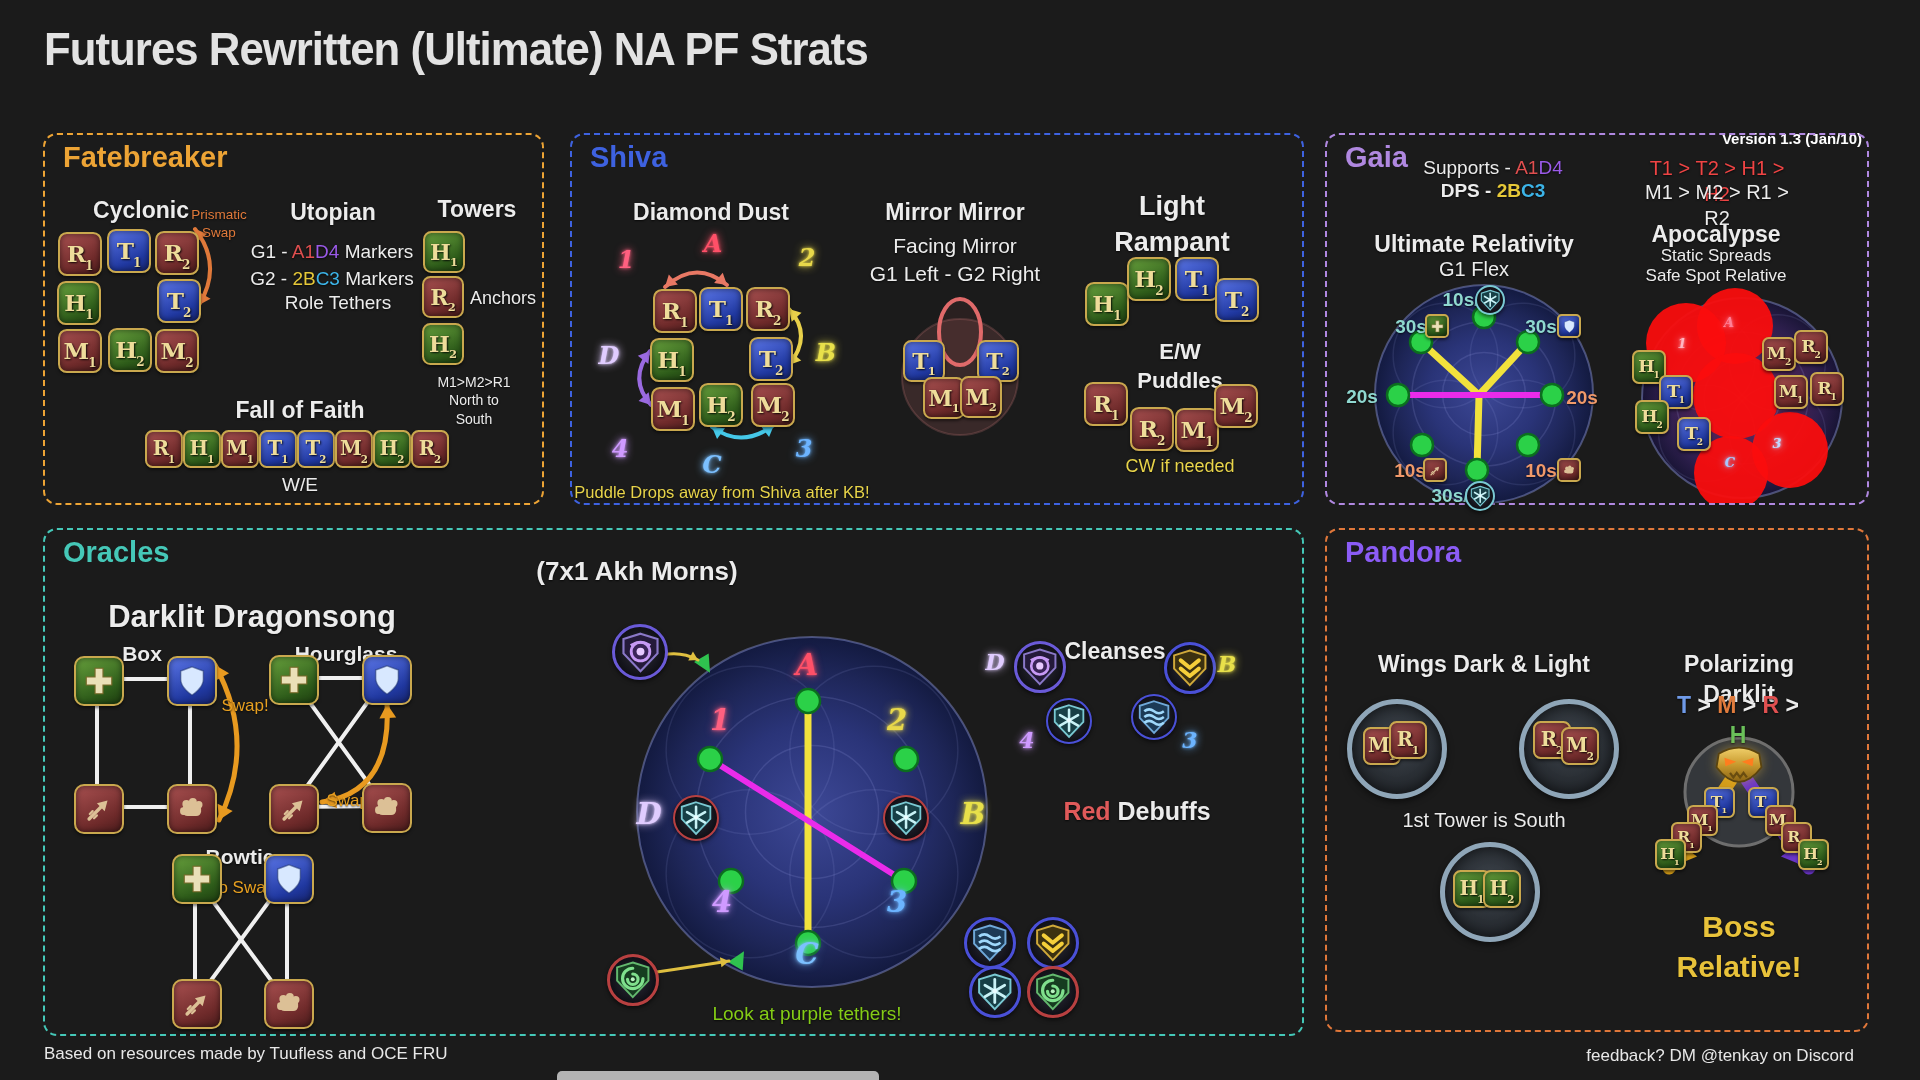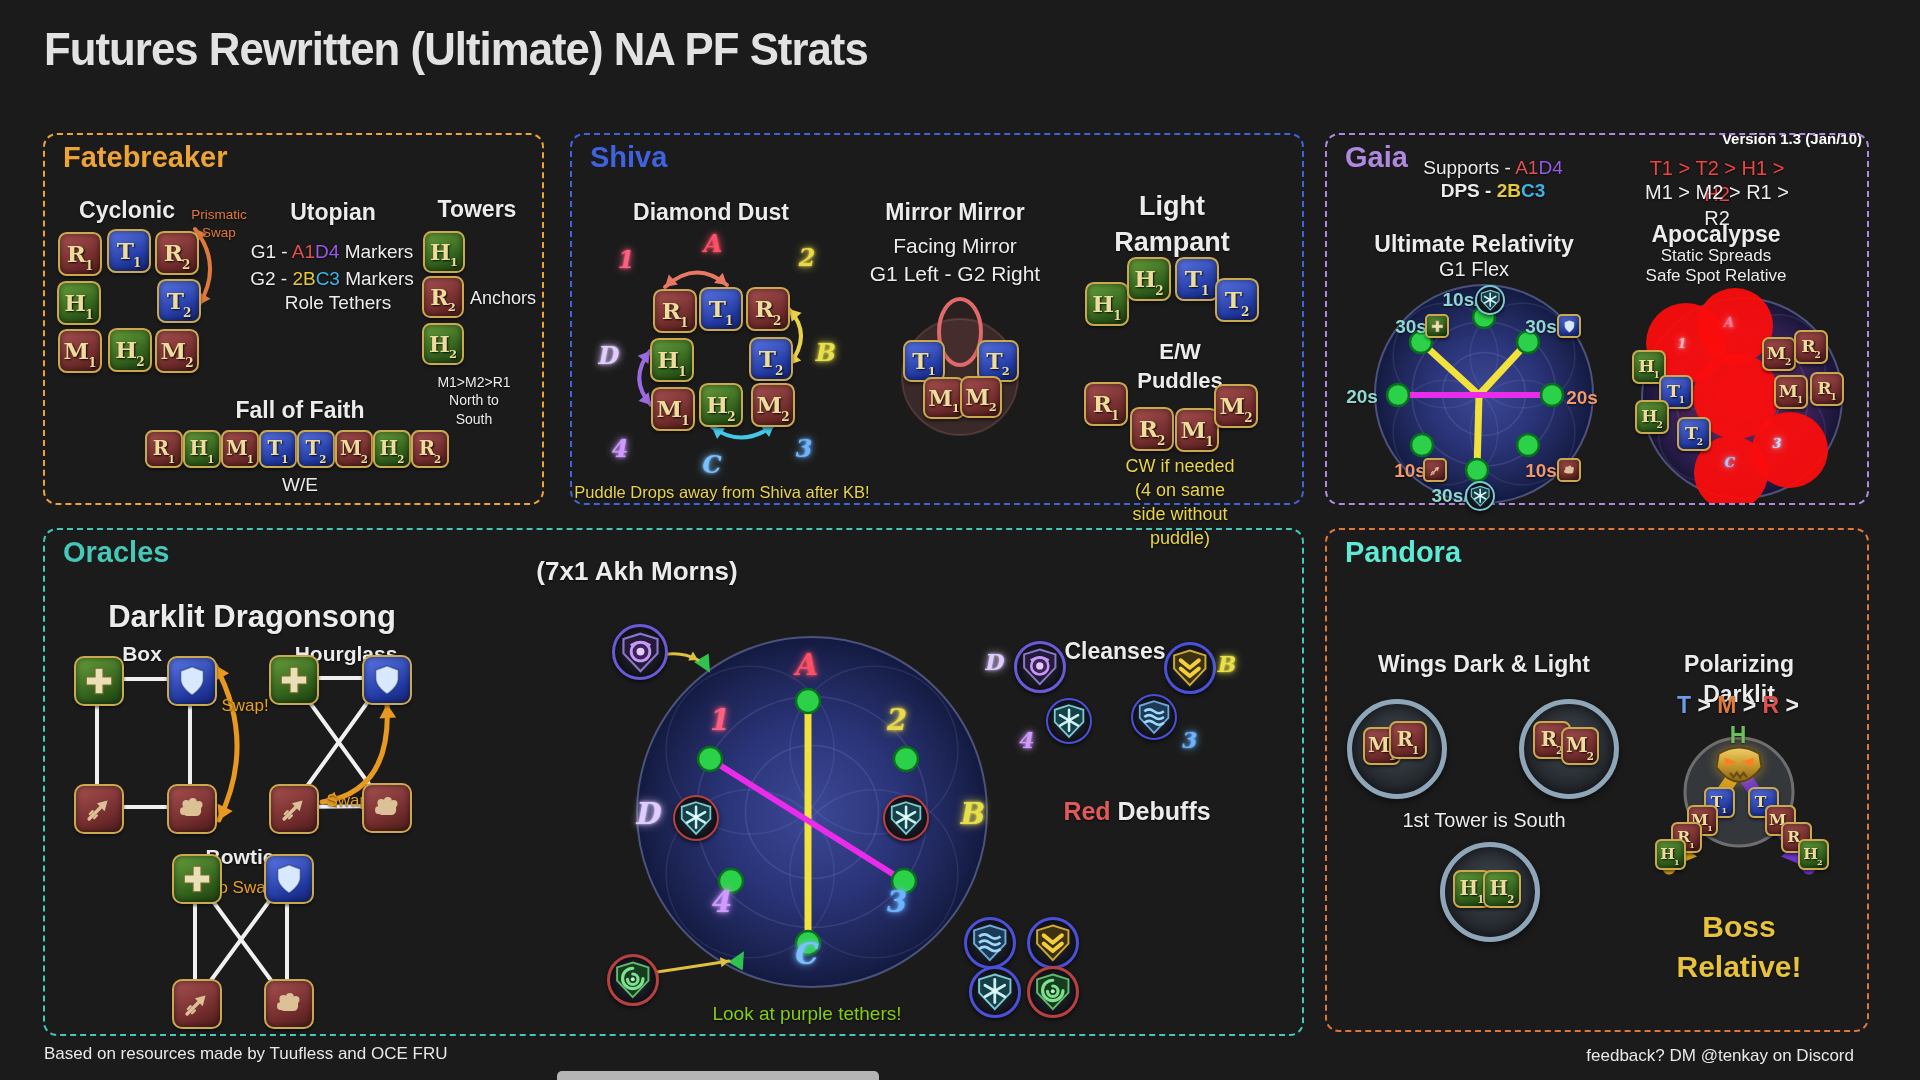--- a/index.html
+++ b/index.html
@@ -54,21 +54,21 @@
 
   <section class="panel" id="p-fatebreaker" style="border-color: rgb(237, 164, 53);">
     <h2 style="color: rgb(237, 164, 53);">Fatebreaker</h2>
     <div class="diagram">
         <svg width="497" height="368" viewBox="0 0 497 368" class="dsvg">
           <defs></defs>
           <path d="M 150 94 Q 178 130 154 170" fill="none" stroke="#e0793a" stroke-width="4" stroke-linecap="round"></path>
           <polygon points="154,170 154,156.93866775554653 165.52470492157659,163.85349070849247" fill="#e0793a"></polygon>
           <polygon points="150,94 162.180581772136,98.71506391179459 151.5716879705982,106.96642575743512" fill="#e0793a"></polygon>
         </svg>
-        <div class="dlabel" style="left: 82px; top: 60px; font-size: 23px; font-weight: 700; color: rgb(236, 236, 236);">Cyclonic</div>
+        <div class="dlabel" style="left: 96px; top: 60px; font-size: 23px; font-weight: 700; color: rgb(236, 236, 236);">Cyclonic</div>
         <div class="dlabel" style="left: 174px; top: 71px; font-size: 13.5px; font-weight: 400; color: rgb(224, 121, 58);">Prismatic
 Swap</div>
         <div class="dlabel" style="left: 288px; top: 62px; font-size: 23px; font-weight: 700; color: rgb(236, 236, 236);">Utopian</div>
         <div class="dlabel" style="left: 432px; top: 59px; font-size: 23px; font-weight: 700; color: rgb(236, 236, 236);">Towers</div>
         <div class="dlabel" style="left: 287px; top: 104px; font-size: 19px; font-weight: 400;"><span style="color: rgb(236, 236, 236);">G1 - </span><span style="color: rgb(224, 79, 79);">A1</span><span style="color: rgb(154, 90, 232);">D4</span><span style="color: rgb(236, 236, 236);"> Markers</span></div>
         <div class="dlabel" style="left: 287px; top: 131px; font-size: 19px; font-weight: 400;"><span style="color: rgb(236, 236, 236);">G2 - </span><span style="color: rgb(230, 200, 56);">2B</span><span style="color: rgb(60, 180, 232);">C3</span><span style="color: rgb(236, 236, 236);"> Markers</span></div>
         <div class="dlabel" style="left: 293px; top: 155px; font-size: 19px; font-weight: 400; color: rgb(236, 236, 236);">Role Tethers</div>
         <div class="dlabel" style="left: 458px; top: 152px; font-size: 18px; font-weight: 400; color: rgb(236, 236, 236);">Anchors</div>
         <div class="dlabel" style="left: 429px; top: 238px; font-size: 14px; font-weight: 400; color: rgb(236, 236, 236);">M1&gt;M2&gt;R1
 North to South</div>
@@ -174,21 +174,20 @@
           <ellipse cx="388" cy="197" rx="21" ry="33" fill="rgba(224,106,106,.08)" stroke="#e06a6a" stroke-width="4"></ellipse>
         </svg>
         <div class="dlabel" style="left: 139px; top: 62px; font-size: 23px; font-weight: 700; color: rgb(236, 236, 236);">Diamond Dust</div>
         <div class="dlabel" style="left: 383px; top: 62px; font-size: 23px; font-weight: 700; color: rgb(236, 236, 236);">Mirror Mirror</div>
         <div class="dlabel" style="left: 600px; top: 54px; font-size: 27px; font-weight: 700; color: rgb(236, 236, 236);">Light Rampant</div>
         <div class="dlabel" style="left: 383px; top: 97px; font-size: 21px; font-weight: 400; color: rgb(236, 236, 236);">Facing Mirror</div>
         <div class="dlabel" style="left: 383px; top: 125px; font-size: 21px; font-weight: 400; color: rgb(236, 236, 236);">G1 Left - G2 Right</div>
         <div class="dlabel" style="left: 608px; top: 202px; font-size: 22px; font-weight: 700; color: rgb(236, 236, 236);">E/W Puddles</div>
         <div class="dlabel" style="left: 150px; top: 347px; font-size: 16.5px; font-weight: 400; color: rgb(232, 212, 74);">Puddle Drops away from Shiva after KB!</div>
         <div class="dlabel" style="left: 608px; top: 320px; font-size: 18px; font-weight: 400; color: rgb(232, 212, 74);">CW if needed</div>
-        <div class="dlabel" style="left: 608px; top: 344px; font-size: 18px; font-weight: 400; color: rgb(232, 212, 74);">(4 on same side without puddle)</div>
         <div class="way" style="left: 141px; top: 109px; font-size: 24px; color: rgb(255, 80, 104);">A</div>
         <div class="way" style="left: 54px; top: 125px; font-size: 24px; color: rgb(255, 96, 128);">1</div>
         <div class="way" style="left: 235px; top: 123px; font-size: 24px; color: rgb(232, 216, 74);">2</div>
         <div class="way" style="left: 37px; top: 221px; font-size: 24px; color: rgb(224, 204, 255);">D</div>
         <div class="way" style="left: 254px; top: 218px; font-size: 24px; color: rgb(232, 224, 74);">B</div>
         <div class="way" style="left: 48px; top: 314px; font-size: 24px; color: rgb(207, 154, 255);">4</div>
         <div class="way" style="left: 232px; top: 314px; font-size: 24px; color: rgb(108, 180, 255);">3</div>
         <div class="way" style="left: 140px; top: 330px; font-size: 24px; color: rgb(124, 192, 255);">C</div>
         <div class="role bgD" style="left: 81px; top: 154px; width: 40px; height: 40px; font-size: 23.2px;">
           <span class="rl">R</span>
@@ -703,21 +702,21 @@
               <path d="M12 5 a 6.2 6.2 0 1 0 6.2 6.2"></path>
               <path d="M12 8.5 a 3.2 3.2 0 1 1 -3.2 3.2"></path>
             </g>
             <circle cx="12" cy="11.7" r="1.2" fill="#b8f5c0"></circle>
           </svg>
         </div>
       </div>
   </section>
 
   <section class="panel" id="p-pandora" style="border-color: rgb(224, 119, 58);">
-    <h2 style="color: #5eead4; text-align: right;">Pandora</h2>
+    <h2 style="color: #8b5cf6; text-align: right;">Pandora</h2>
     <div class="diagram">
         <svg width="540" height="500" viewBox="0 0 540 500" class="dsvg">
           <defs></defs>
           <circle cx="412" cy="262" r="54" fill="#34373b" stroke="#6e6e6e" stroke-width="3"></circle>
           <path d="M 404 250 Q 374 295 342 338" fill="none" stroke="#d29a17" stroke-width="13" stroke-linecap="round"></path>
           <polygon points="342,338 345.00744175045054,307.8285682454802 370.0371182542001,326.4553042482706" fill="#d29a17"></polygon>
           <path d="M 420 250 Q 450 295 482 338" fill="none" stroke="#6a35c8" stroke-width="13" stroke-linecap="round"></path>
           <polygon points="482,338 453.9628817457999,326.4553042482706 478.99255824954946,307.8285682454802" fill="#6a35c8"></polygon>
         </svg>
         <div class="dlabel" style="left: 157px; top: 119px; font-size: 23px; font-weight: 700; color: rgb(236, 236, 236);">Wings Dark &amp; Light</div>

